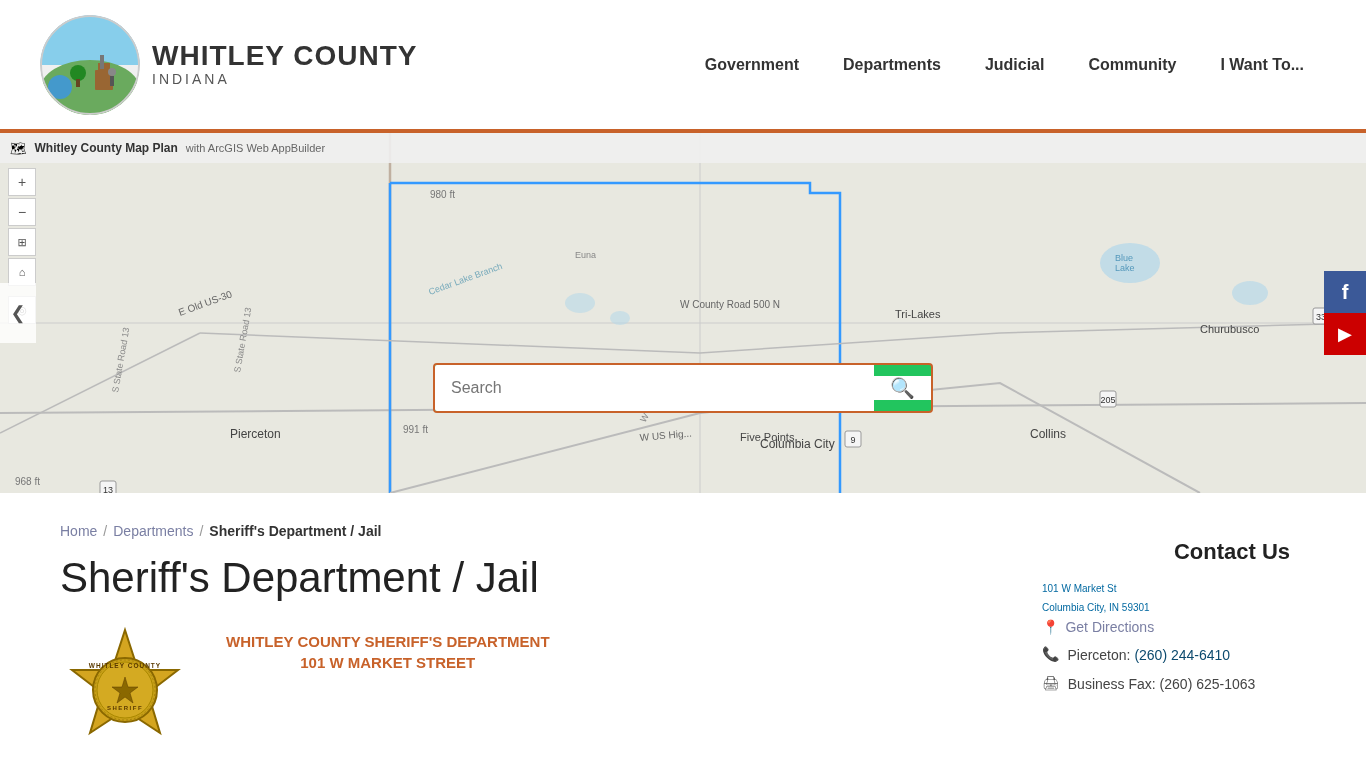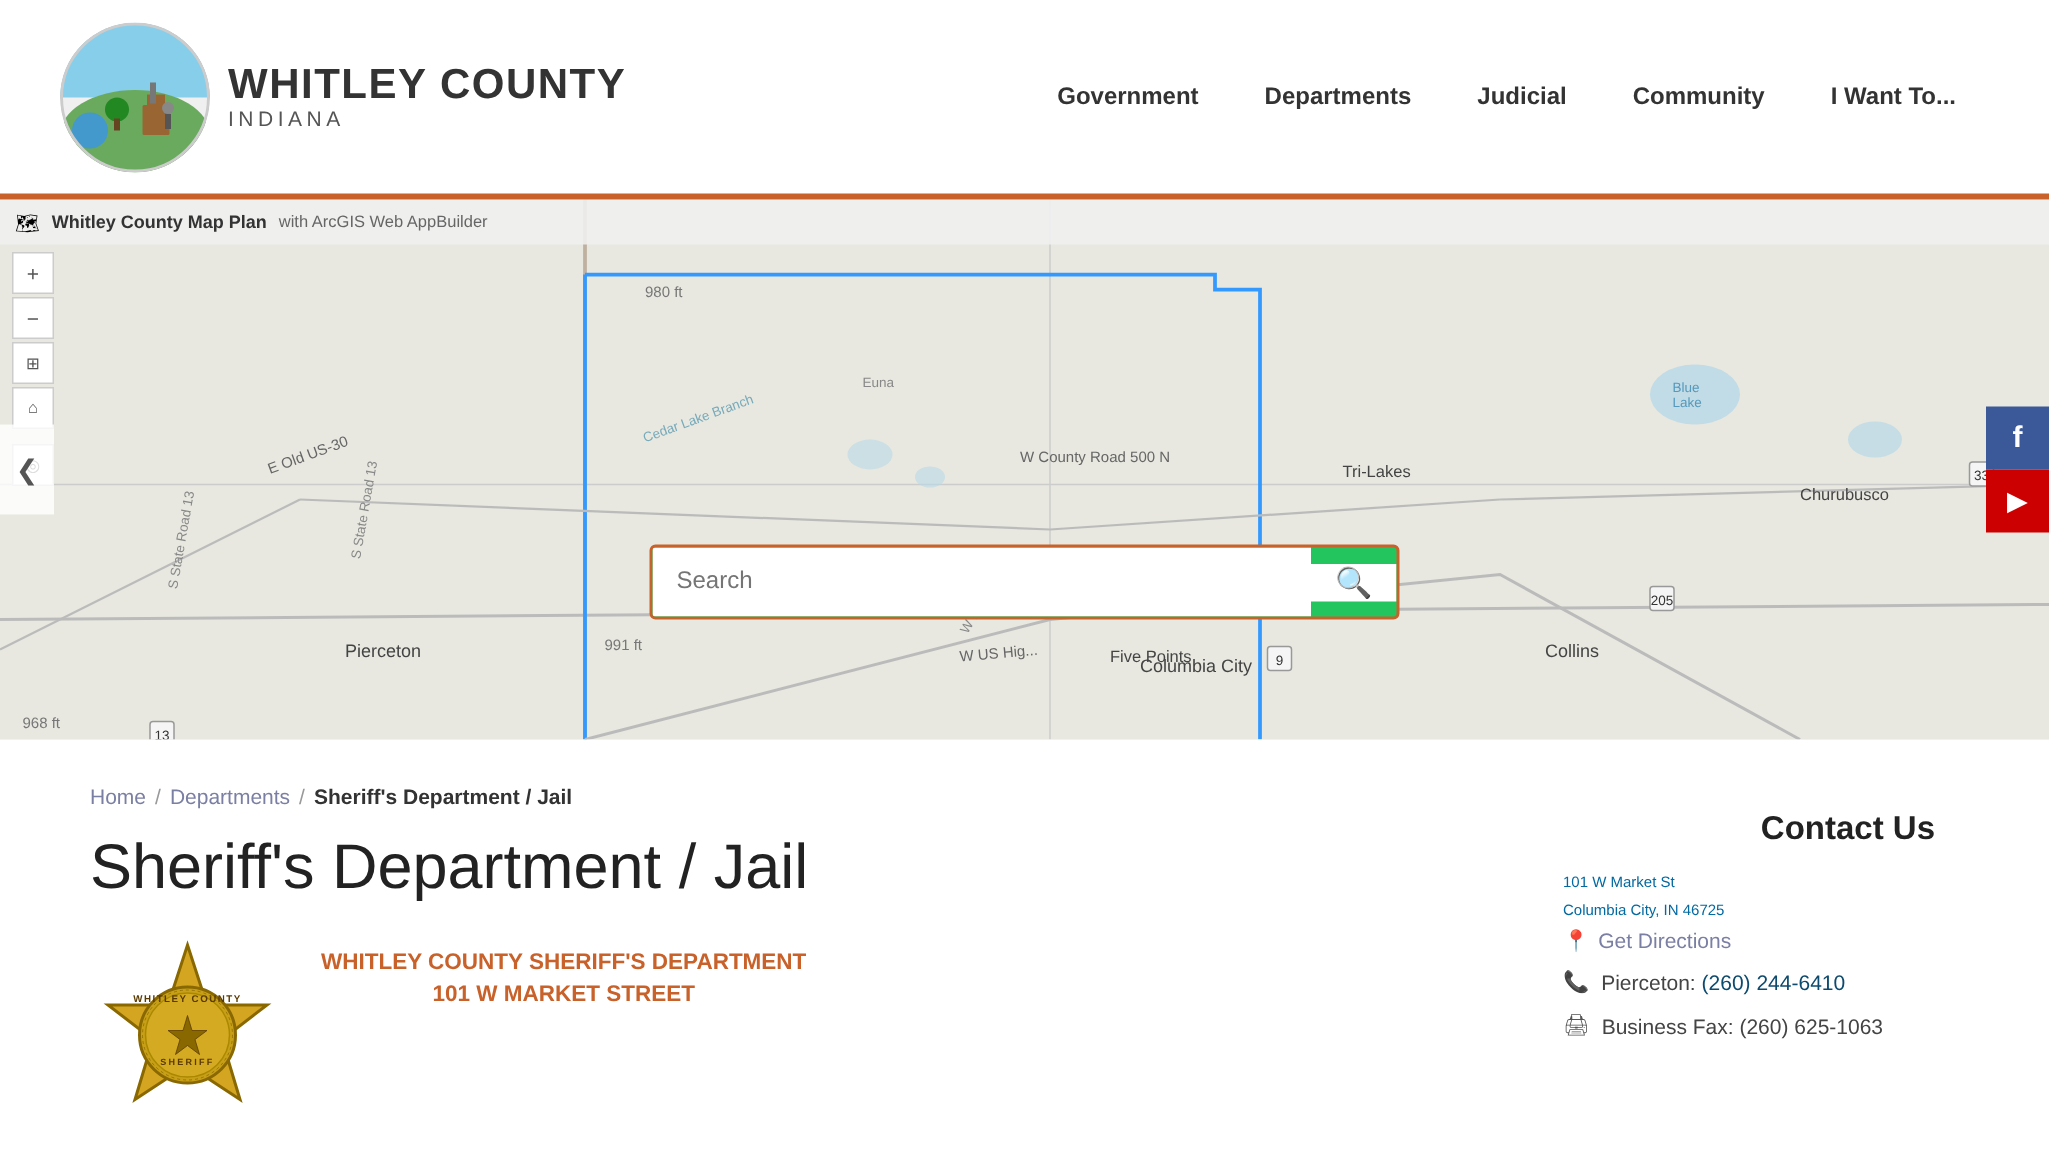--- a/index.html
+++ b/index.html
@@ -488,21 +488,21 @@
     <div class="breadcrumb">
       <a href="#">Home</a>
       <span>/</span>
       <a href="#">Departments</a>
       <span>/</span>
       <span class="current">Sheriff's Department / Jail</span>
     </div>
 
     <h1 class="page-title">Sheriff's Department / Jail</h1>
 
-    <div style="display:flex; align-items:flex-start;">
+    <div style="display:flex; align-items:flex-start;gap:12px;">
 
       <div class="sheriff-logo">
         <svg viewBox="0 0 130 130" xmlns="http://www.w3.org/2000/svg">
 
           <polygon points="65,5 78,45 118,45 88,68 100,108 65,85 30,108 42,68 12,45 52,45" fill="#d4a520" stroke="#8a6800" stroke-width="2"></polygon>
 
           <circle cx="65" cy="65" r="32" fill="#c8a018" stroke="#8a6800" stroke-width="2"></circle>
 
           <circle cx="65" cy="65" r="28" fill="#d4aa22" stroke="#aa8800" stroke-width="1"></circle>
 
@@ -522,21 +522,21 @@
       </div>
     </div>
 
   </div>
 
   <div class="sidebar">
     <div class="contact-box">
       <h2 class="contact-title">Contact Us</h2>
 
       <p class="contact-addr">101 W Market St</p>
-      <p class="contact-addr">Columbia City, IN 46725</p>
+      <p class="contact-addr">Columbia City, IN 59301</p>
 
       <a href="#" class="contact-link">
         <span>📍</span>
         <span>Get Directions</span>
       </a>
 
       <div class="contact-row">
         <span class="contact-icon">📞</span>
         <span class="contact-val">
           <span>Pierceton:</span>

